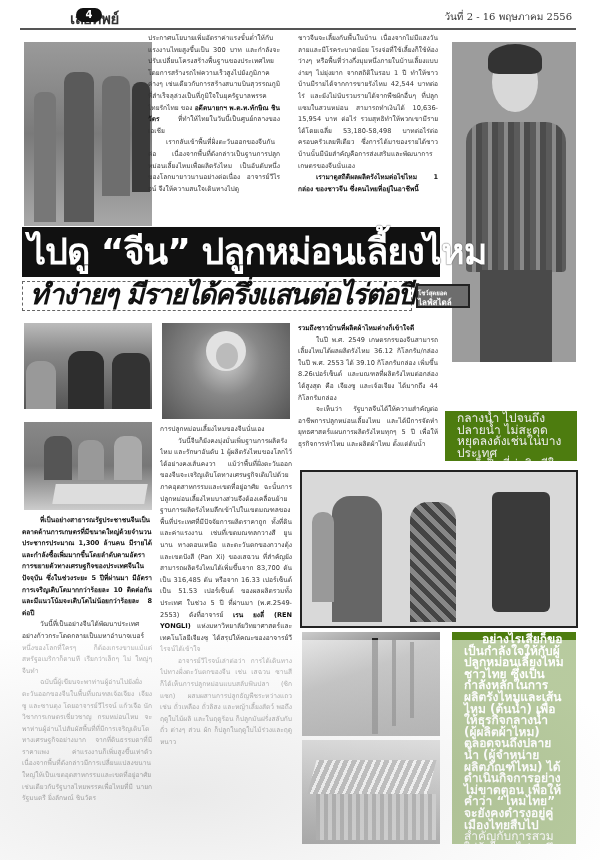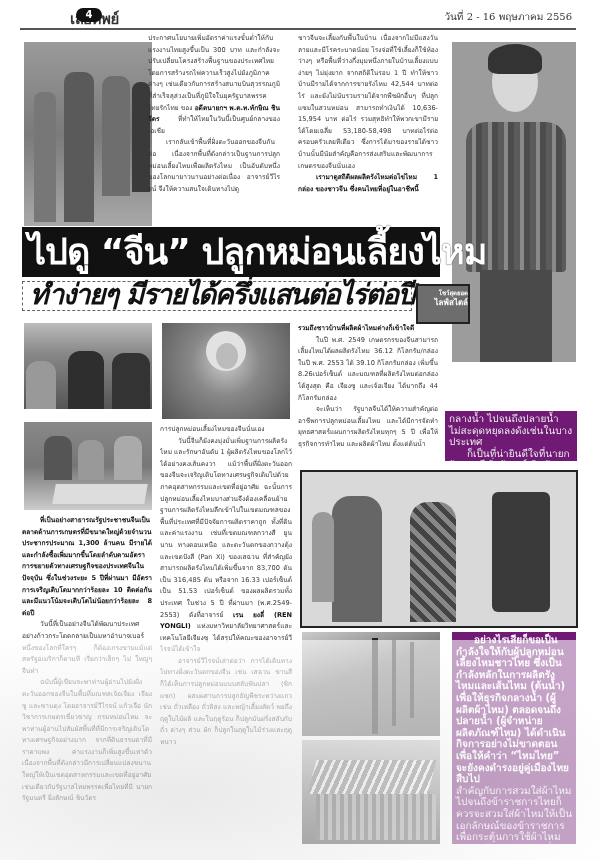--- a/index.html
+++ b/index.html
@@ -22,23 +22,23 @@
   .col { font-size: 6.6px; line-height: 11.6px; color: #333; text-align: justify; overflow: hidden; }
   .col p { text-indent: 18px; margin-bottom: 0; }
   .col p.noindent { text-indent: 0; }
   .col b { color: #111; }
 
   
   .headline-bg { left: 22px; top: 227px; width: 418px; height: 50px; background: #111; }
   .headline { left: 28px; top: 228px; font-size: 36px; font-weight: bold; color: #fff; letter-spacing: -1px; line-height: 48px; text-shadow: 0 0 1px #000; }
   .subhead-box { left: 22px; top: 281px; width: 390px; height: 30px; border: 1px dashed #666; background: #fff; }
   .subhead { left: 30px; top: 279px; font-size: 28px; font-weight: bold; font-style: italic; color: #111; letter-spacing: -1.5px; line-height: 32px; }
-  .column-logo { left: 416px; top: 284px; width: 54px; height: 40px; background: #6d6d6d; border: 2px solid #222; color: #fff; font-size: 8px; font-weight: bold; text-align: right; line-height: 10px; padding-top: 2px; }
+  .column-logo { left: 416px; top: 284px; width: 54px; height: 24px; background: #6d6d6d; border: 2px solid #222; color: #fff; font-size: 8px; font-weight: bold; text-align: left; line-height: 10px; padding-top: 2px; }
 
-  .caption-box { background: #701a75; color: #eee; font-size: 10px; line-height: 11.6px; padding: 2px 4px; overflow: hidden; }
+  .caption-box { background: #4d7c0f; color: #eee; font-size: 12px; line-height: 11.6px; padding: 2px 12px; overflow: hidden; }
   .caption-box b { color: #fff; }
 
   .torn { left: 0; top: 640px; width: 600px; height: 220px; background: radial-gradient(ellipse at 30% 70%, #dcdcdc 0%, #f3f3f3 50%, #fff 80%); opacity: 0.6; }
 </style>
 </head>
 <body>
 
 <div class="abs masthead-name">เลยทิพย์</div>
 <div class="abs page-pill">4</div>
 <div class="abs issue-date">วันที่ 2 - 16 พฤษภาคม 2556</div>

